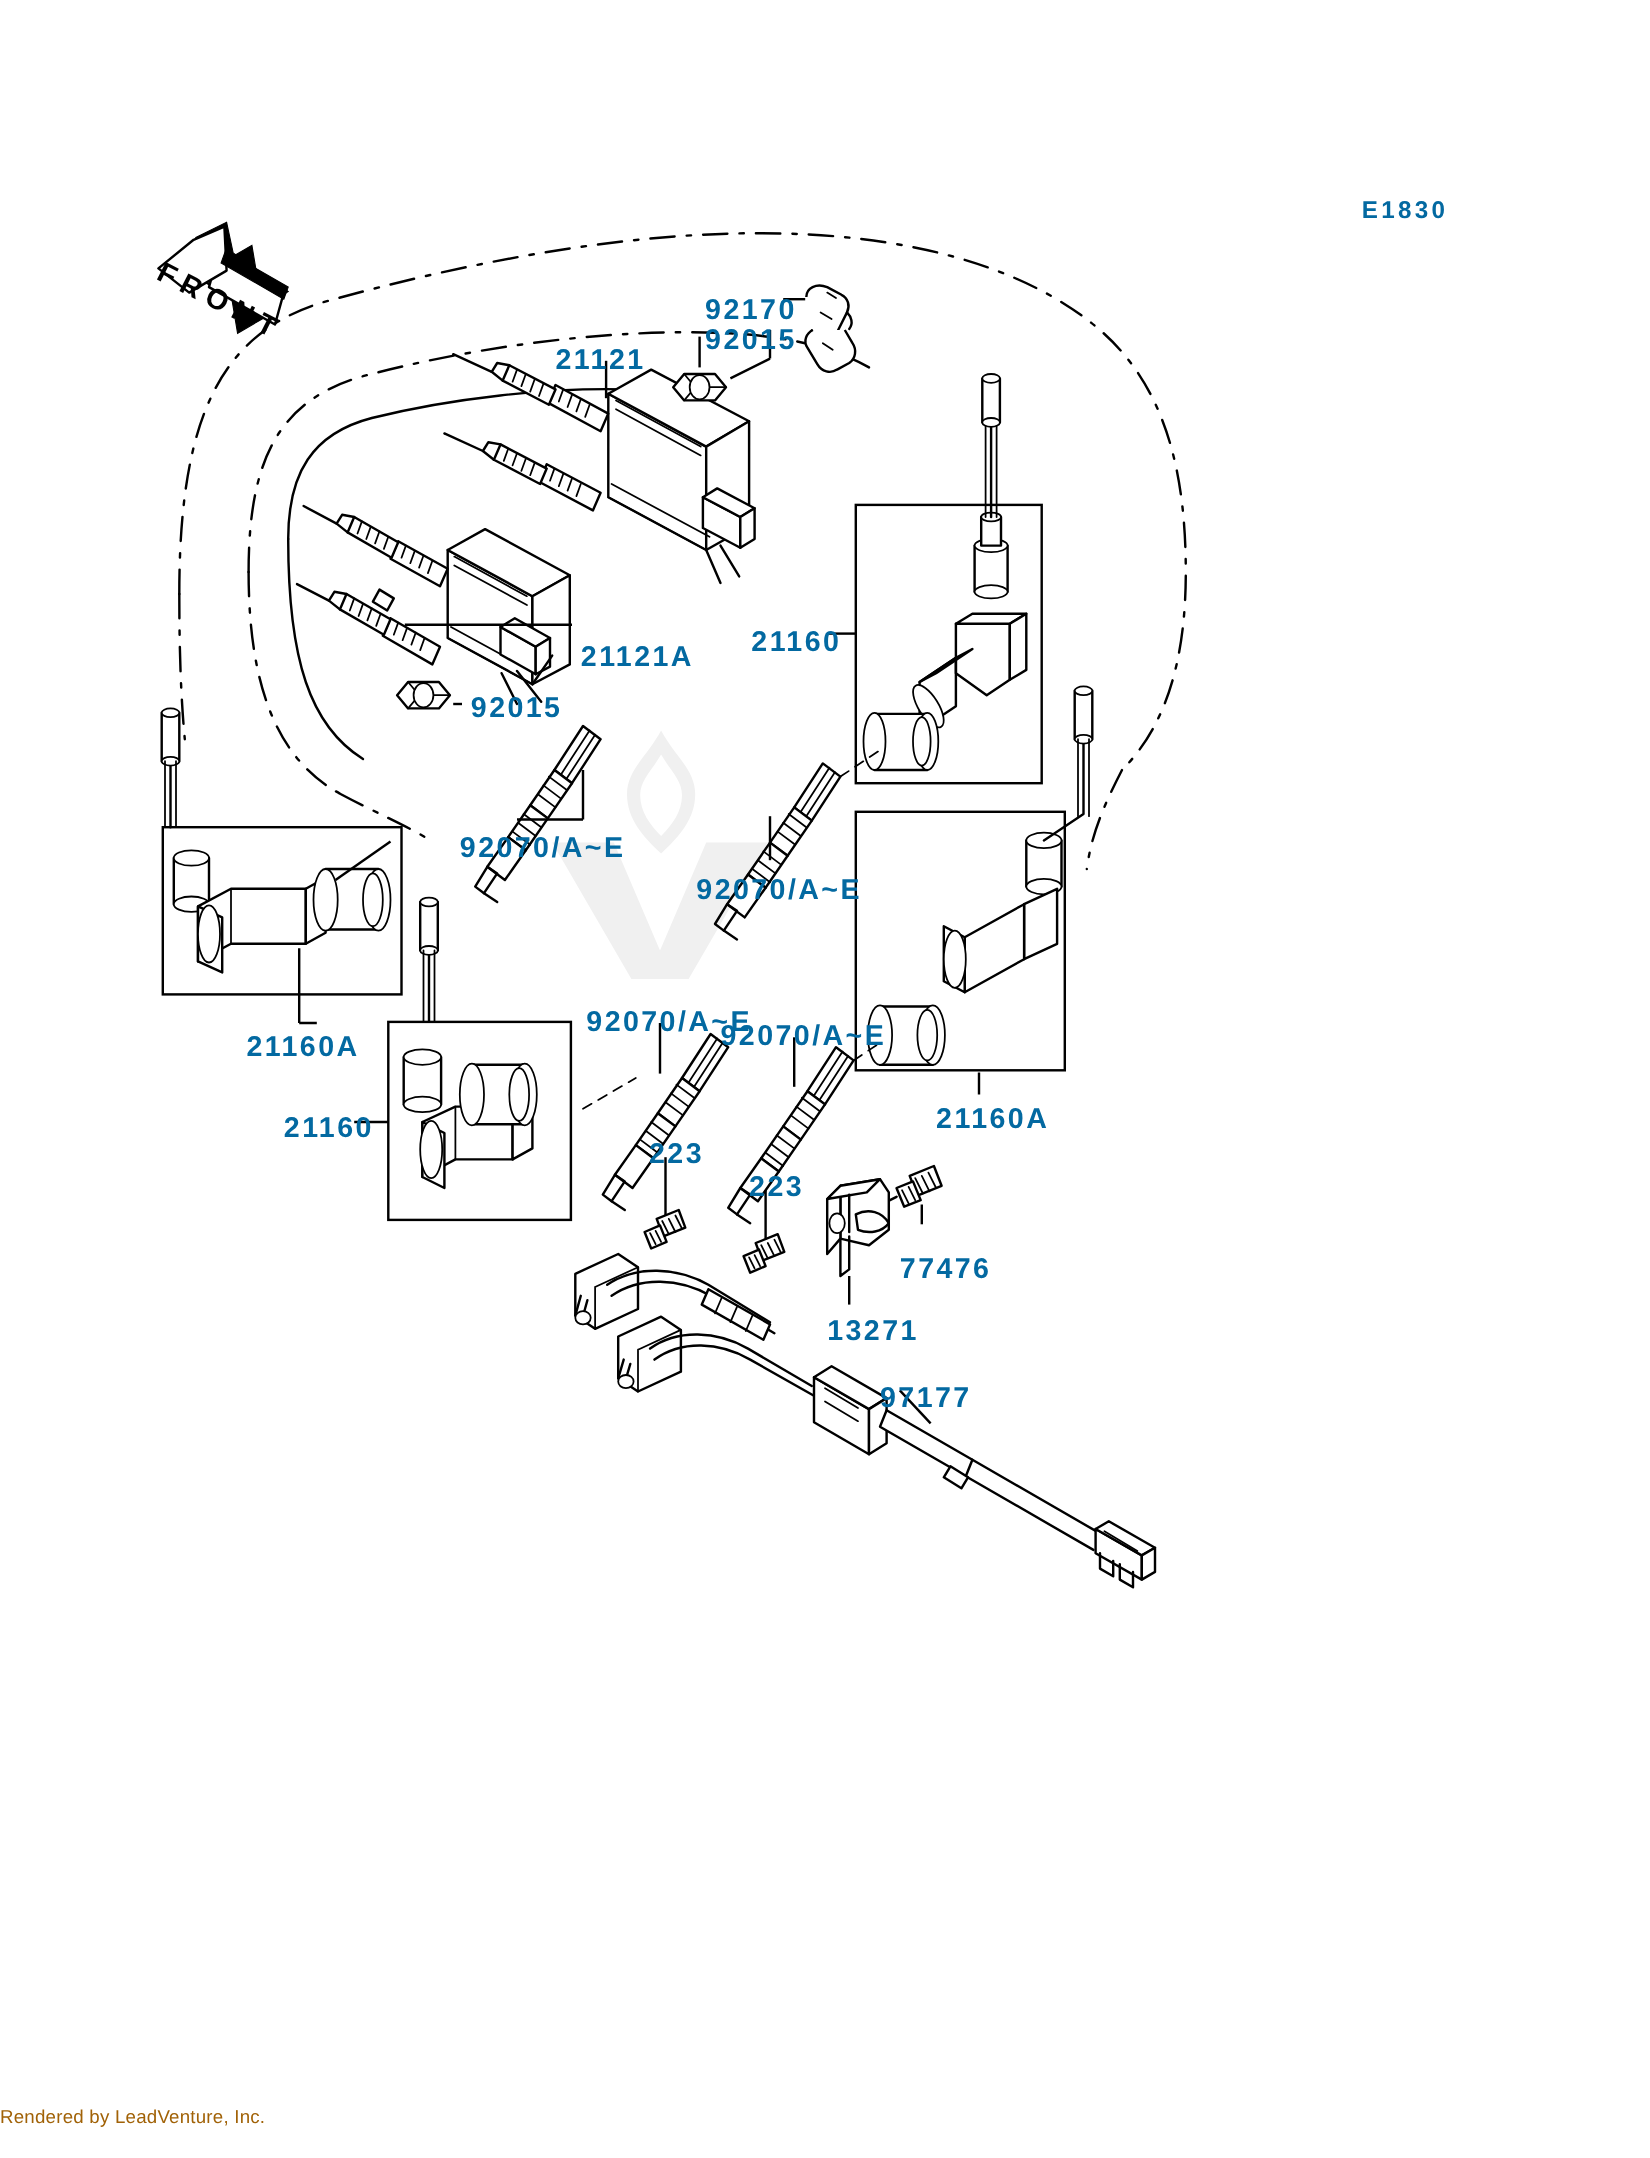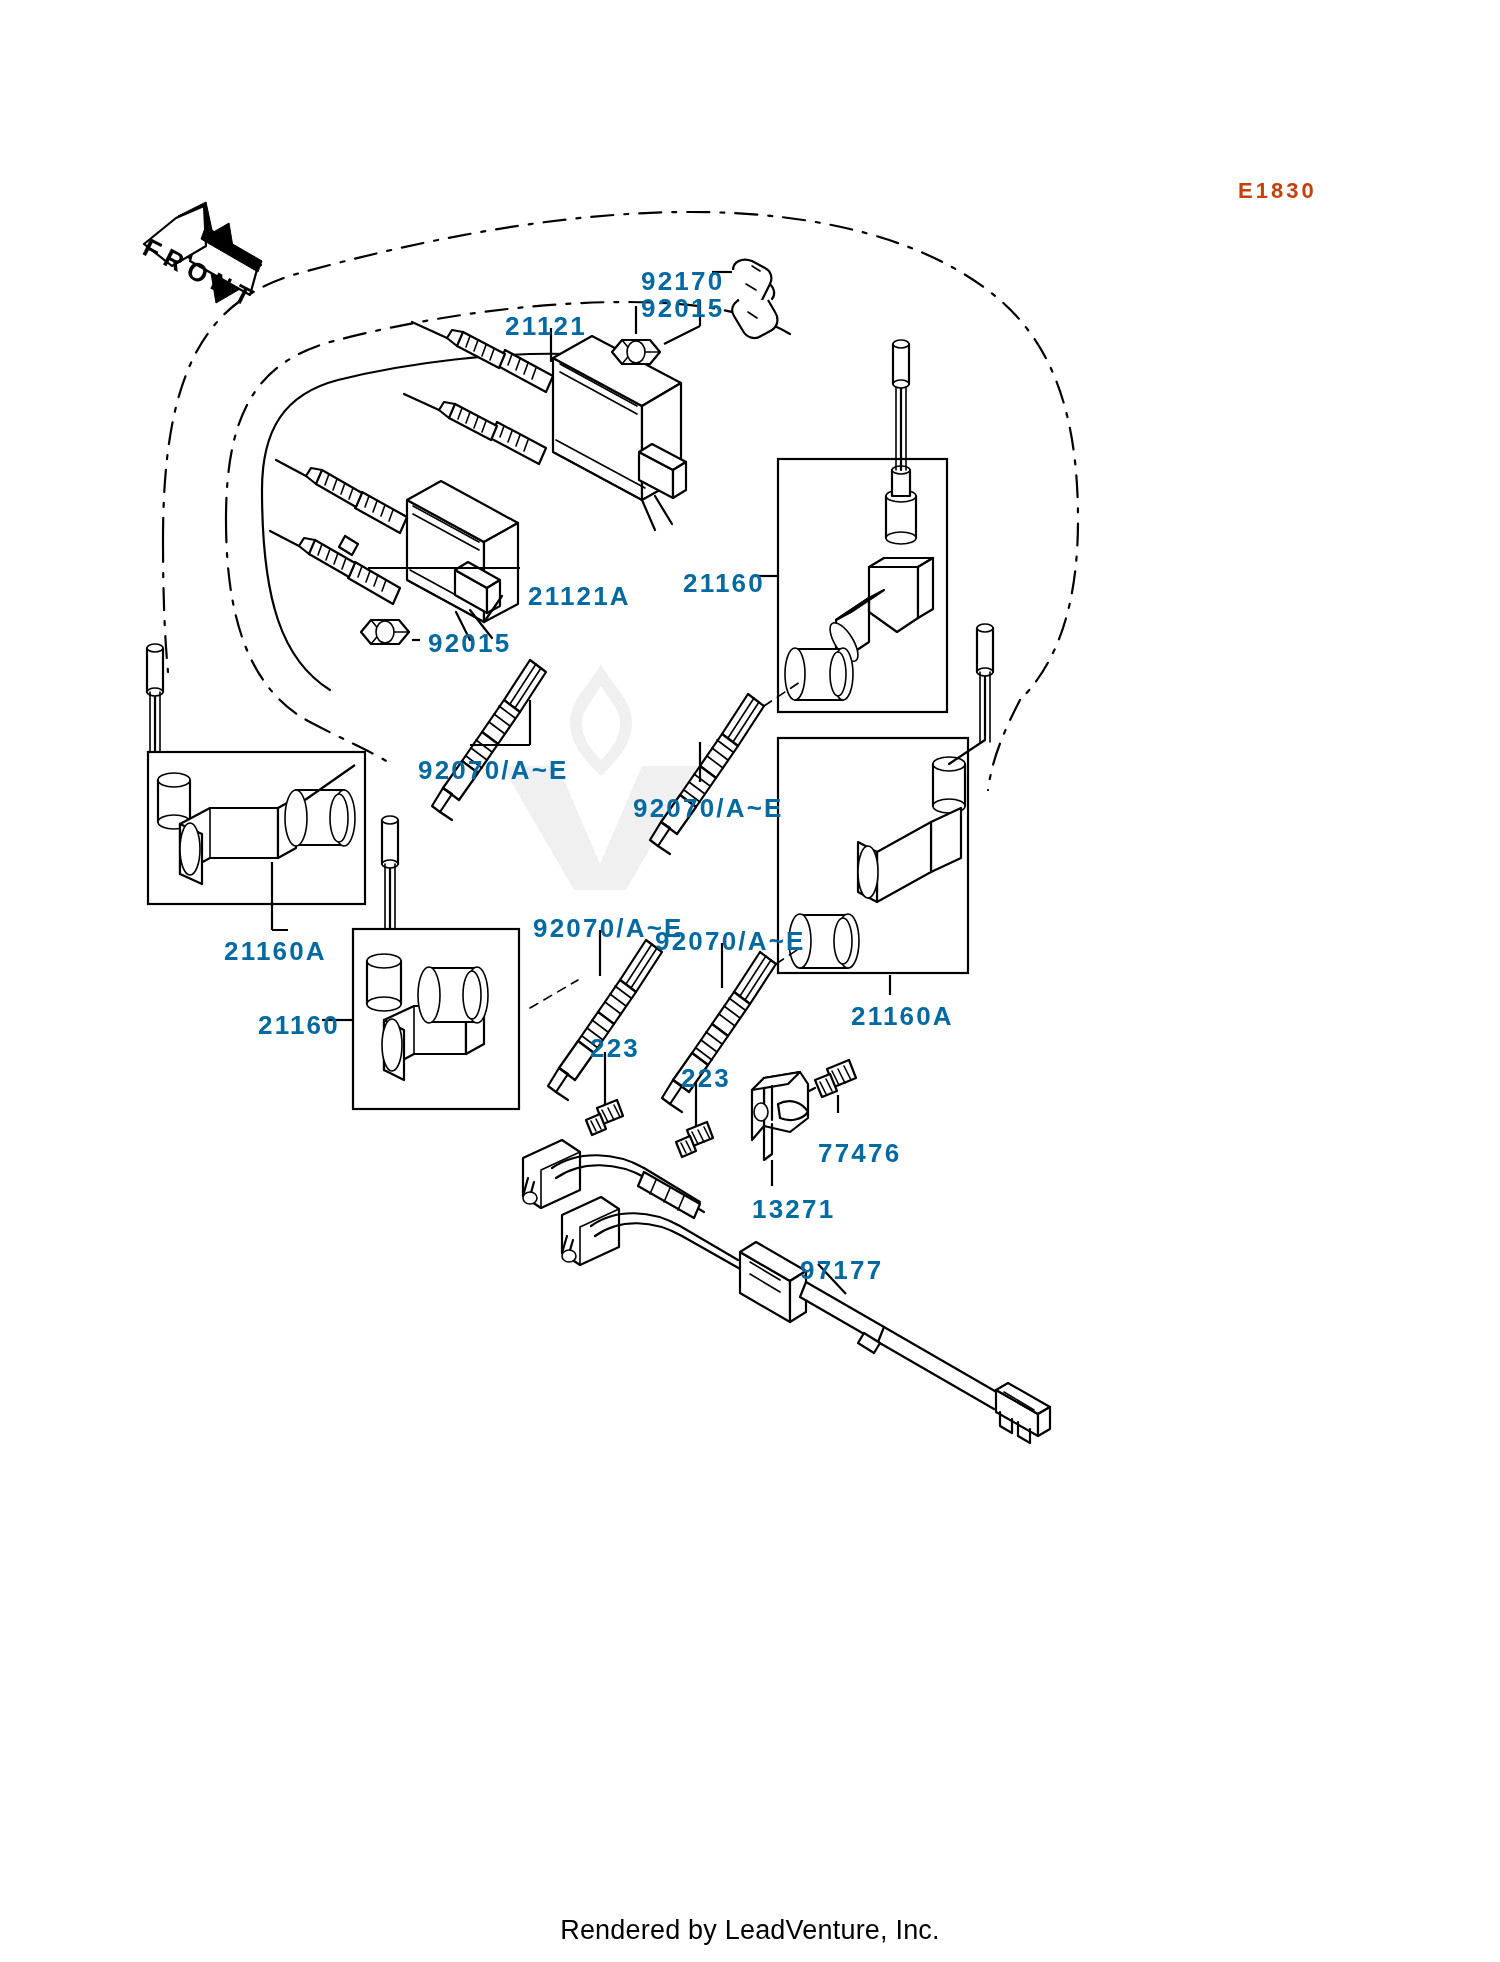--- a/index.html
+++ b/index.html
@@ -36,31 +36,31 @@
     color: #0369a1;
     white-space: nowrap;
     line-height: 1;
   }
   .diagcode {
     position: absolute;
     font-family: "Liberation Sans", sans-serif;
     font-weight: bold;
     font-size: 22px;
     letter-spacing: 3px;
-    color: #c2410c;
+    color: #0369a1;
     white-space: nowrap;
   }
   .footer {
     position: absolute;
     left: 0;
     width: 1500px;
-    text-align: center;
+    text-align: left;
     font-family: "Liberation Sans", sans-serif;
-    font-size: 27px;
-    color: #000000;
+    font-size: 17px;
+    color: #a16207;
     letter-spacing: 0.2px;
   }
   .wm {
     position: absolute;
     pointer-events: none;
     color: #f0f0f0;
     font-family: "Liberation Sans", sans-serif;
     font-weight: bold;
     user-select: none;
   }

